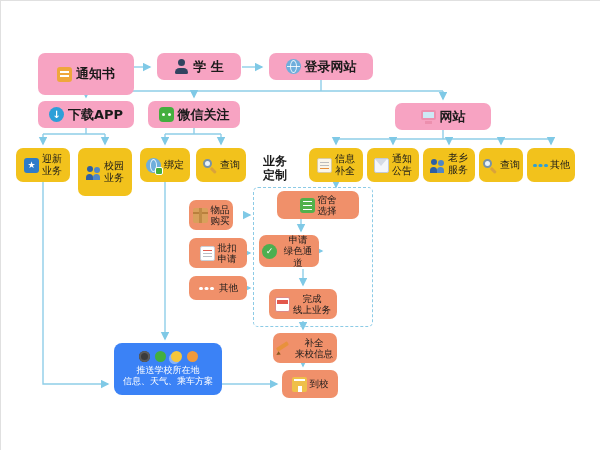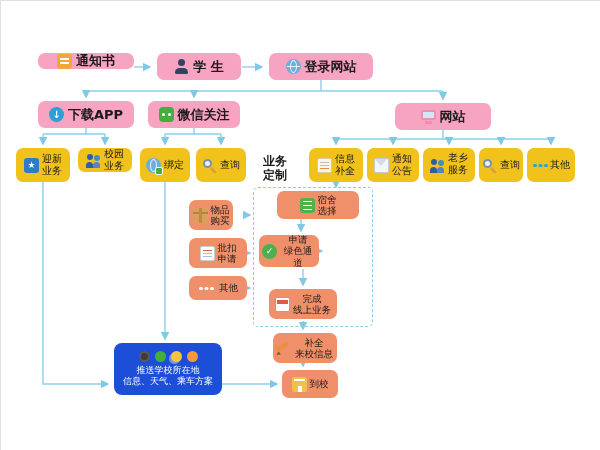--- a/index.html
+++ b/index.html
@@ -3,21 +3,21 @@
 <meta charset="utf-8">
 <style>
   html,body{margin:0;padding:0;background:#f2f2f2;font-family:"DejaVu Sans",sans-serif;}
   .stage{position:relative;width:600px;height:450px;background:#ffffff;border:1px solid #e0e0e0;margin:0 auto;overflow:hidden;}
   .wires{position:absolute;left:0;top:0;z-index:0;}
   .node{position:absolute;display:flex;align-items:center;justify-content:center;gap:4px;box-sizing:border-box;padding:2px 3px;z-index:1;color:#1a1a1a;}
   .pink{background:#F7A3C2;border-radius:7px;font-size:13px;font-weight:bold;}
   .yellow{background:#F2C21C;border-radius:7px;font-size:10px;gap:3px;}
   .orange{background:#F0906A;border-radius:7px;font-size:9.5px;gap:3px;}
   .plain{font-size:12px;font-weight:bold;background:transparent;}
-  .blue-box{background:#1d4ed8;border-radius:8px;color:#fff;flex-direction:column;gap:3px;font-size:9px;padding:5px 3px;}
+  .blue-box{background:#3b82f6;border-radius:8px;color:#fff;flex-direction:column;gap:3px;font-size:9px;padding:5px 3px;}
   .dashed{position:absolute;border:1px dashed #8CCBE6;border-radius:5px;z-index:0;}
   .lbl{white-space:pre-line;text-align:center;line-height:1.2;}
   .picons{display:flex;gap:5px;align-items:center;}
 
   
   .ic{width:15px;height:15px;position:relative;flex:none;display:inline-block;}
   .ic-notice{background:#EFA73C;border-radius:3px;}
   .ic-notice::after{content:"";position:absolute;left:3px;right:3px;top:4px;height:2px;background:#fff;box-shadow:0 4px 0 #fff;}
   .ic-student::before{content:"";position:absolute;left:4px;top:0;width:7px;height:7px;border-radius:50%;background:#31435f;}
   .ic-student::after{content:"";position:absolute;left:1px;bottom:0;width:13px;height:6px;border-radius:6px 6px 2px 2px;background:#31435f;}
@@ -111,21 +111,21 @@
       <line x1="246" y1="252" x2="249" y2="252" marker-end="url(#arw)"></line>
       <line x1="246" y1="287" x2="249" y2="287" marker-end="url(#arw)"></line>
       <line x1="164" y1="181" x2="164" y2="338" marker-end="url(#arw)"></line>
       <path d="M42,181 V383 H107" marker-end="url(#arw)"></path>
       <line x1="221" y1="383" x2="276" y2="383" marker-end="url(#arw)"></line>
     </g>
   </svg>
 
   <div class="dashed" style="left:252px;top:186px;width:118px;height:138px;"></div>
 
-  <div class="node pink" style="left:37px;top:52px;width:96px;height:16px;">
+  <div class="node pink" style="left:37px;top:52px;width:96px;height:42px;">
     <span class="ic ic-notice"></span>
     <span class="lbl">通知书</span>
   </div>
   <div class="node pink" style="left:156px;top:52px;width:84px;height:27px;">
     <span class="ic ic-student"></span>
     <span class="lbl">学 生</span>
   </div>
   <div class="node pink" style="left:268px;top:52px;width:104px;height:27px;">
     <span class="ic ic-globe"></span>
     <span class="lbl">登录网站</span>
@@ -142,21 +142,21 @@
   <div class="node pink" style="left:394px;top:102px;width:96px;height:27px;">
     <span class="ic ic-monitor"></span>
     <span class="lbl">网站</span>
   </div>
 
   <div class="node yellow" style="left:15px;top:147px;width:54px;height:34px;">
     <span class="ic ic-welcome"></span>
     <span class="lbl">迎新
 业务</span>
   </div>
-  <div class="node yellow" style="left:77px;top:147px;width:54px;height:24px;">
+  <div class="node yellow" style="left:77px;top:147px;width:54px;height:48px;">
     <span class="ic ic-people"></span>
     <span class="lbl">校园
 业务</span>
   </div>
   <div class="node yellow" style="left:139px;top:147px;width:50px;height:34px;">
     <span class="ic ic-bind"></span>
     <span class="lbl">绑定</span>
   </div>
   <div class="node yellow" style="left:195px;top:147px;width:50px;height:34px;">
     <span class="ic ic-search"></span>

